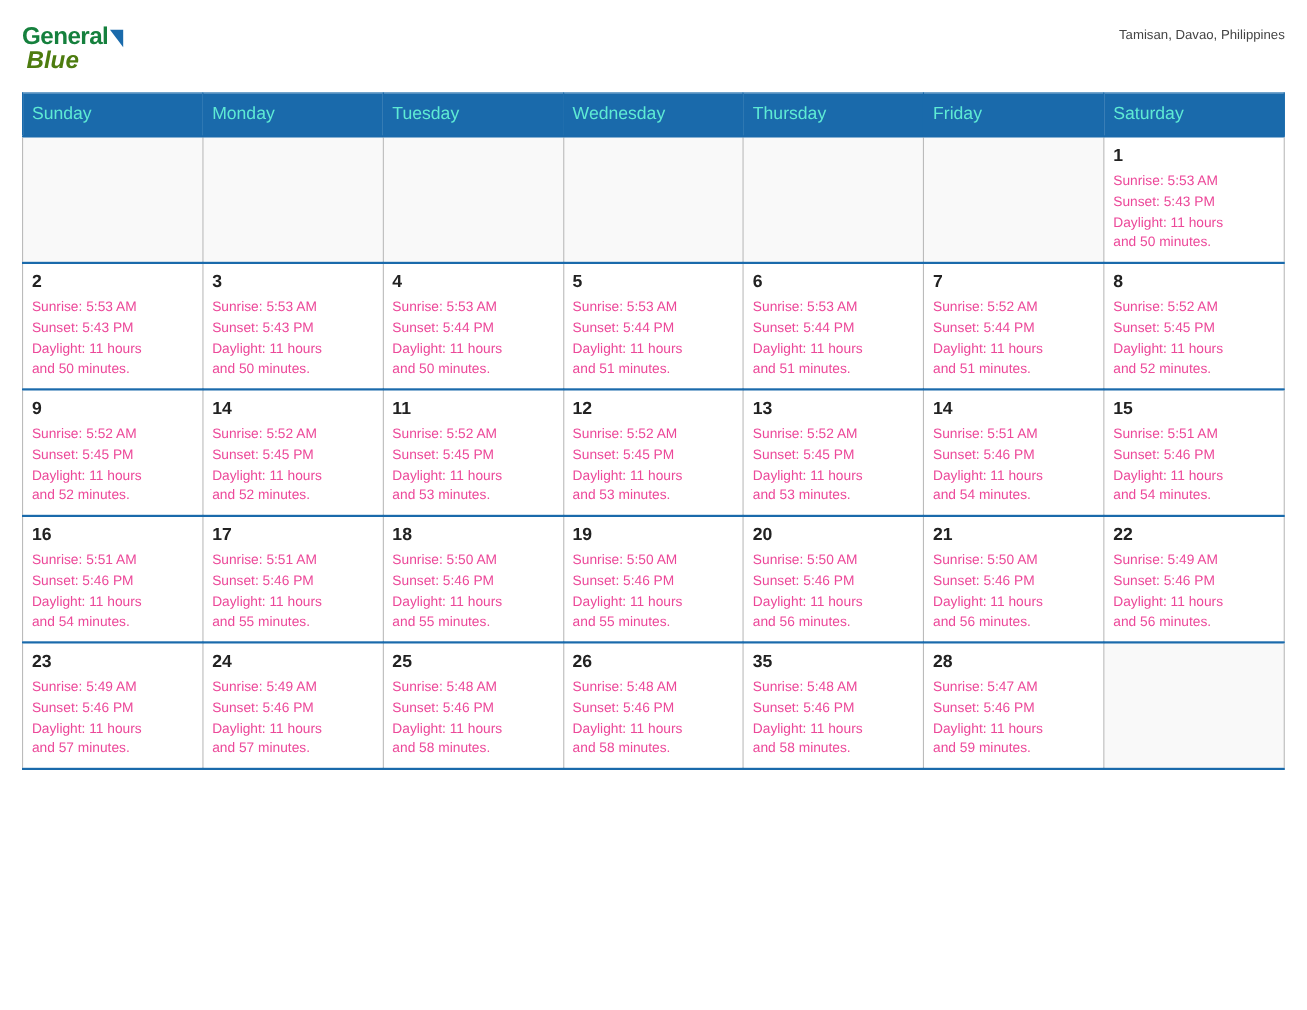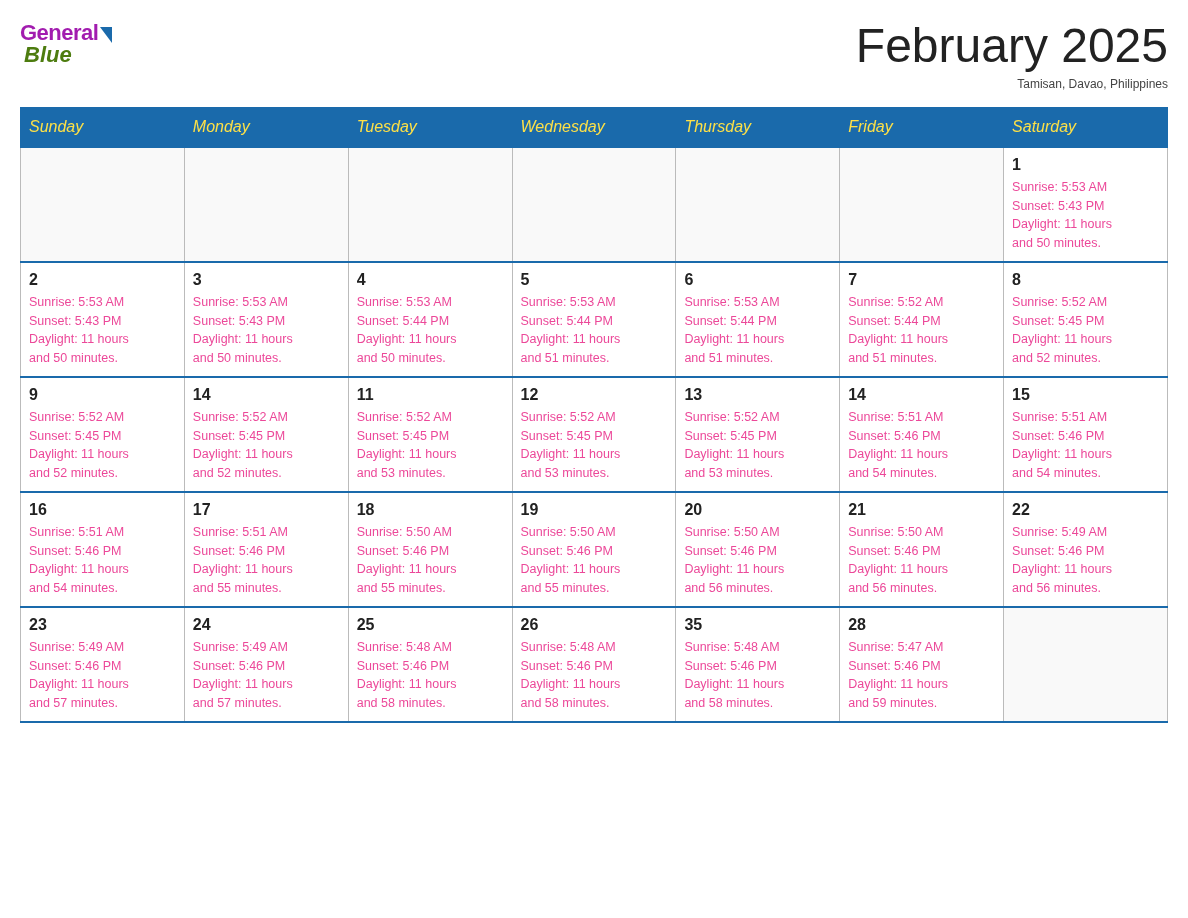--- a/index.html
+++ b/index.html
@@ -21,21 +21,21 @@
       flex-direction: column;
       align-items: flex-start;
     }
     .logo-top {
       display: flex;
       align-items: center;
     }
     .logo-general {
       font-size: 22px;
       font-weight: bold;
-      color: #a21caf;
+      color: #15803d;
       letter-spacing: -0.5px;
     }
     .logo-arrow {
       width: 0;
       height: 0;
       border-left: 12px solid transparent;
       border-right: 0px solid transparent;
       border-top: 16px solid #1a6aab;
       margin-left: 2px;
       margin-top: 4px;
@@ -62,27 +62,26 @@
       color: #444;
       margin-top: 4px;
     }
     .calendar {
       width: 100%;
       border-collapse: collapse;
       border: 1px solid #999;
     }
     .calendar th {
       background-color: #1a6aab;
-      color: #fde047;
+      color: #5eead4;
       padding: 10px 8px;
       font-size: 16px;
       font-weight: normal;
       text-align: left;
       border: 1px solid #1a6aab;
-      font-style: italic;
     }
     .calendar td {
       vertical-align: top;
       padding: 8px;
       border: 1px solid #bbb;
       width: 14.28%;
       min-height: 110px;
       font-size: 13px;
       color: #222;
     }
@@ -112,21 +111,20 @@
 
 <div class="header">
   <div class="logo">
     <div class="logo-top">
       <span class="logo-general">General</span>
       <div class="logo-arrow"></div>
     </div>
     <span class="logo-blue">Blue</span>
   </div>
   <div class="title-section">
-    <div class="month-title">February 2025</div>
     <div class="location-title">Tamisan, Davao, Philippines</div>
   </div>
 </div>
 
 <table class="calendar">
   <thead>
     <tr>
     <th>Sunday</th>
         <th>Monday</th>
         <th>Tuesday</th>

